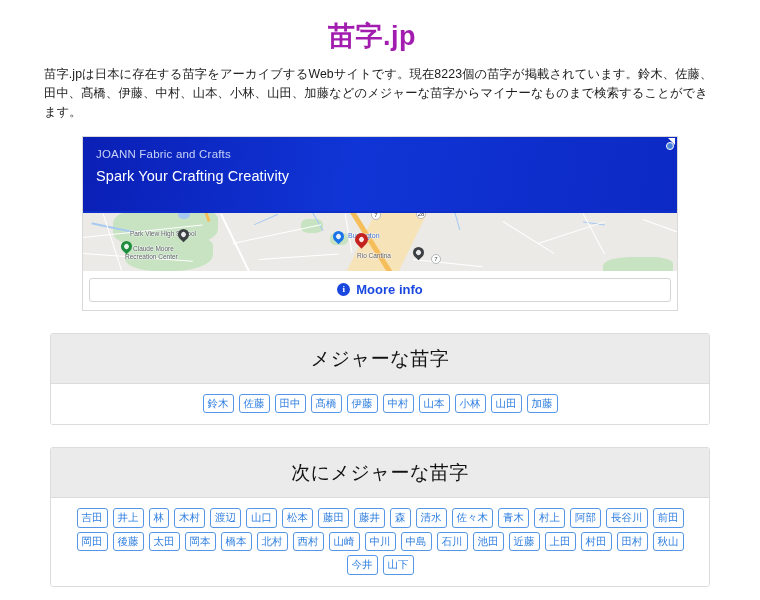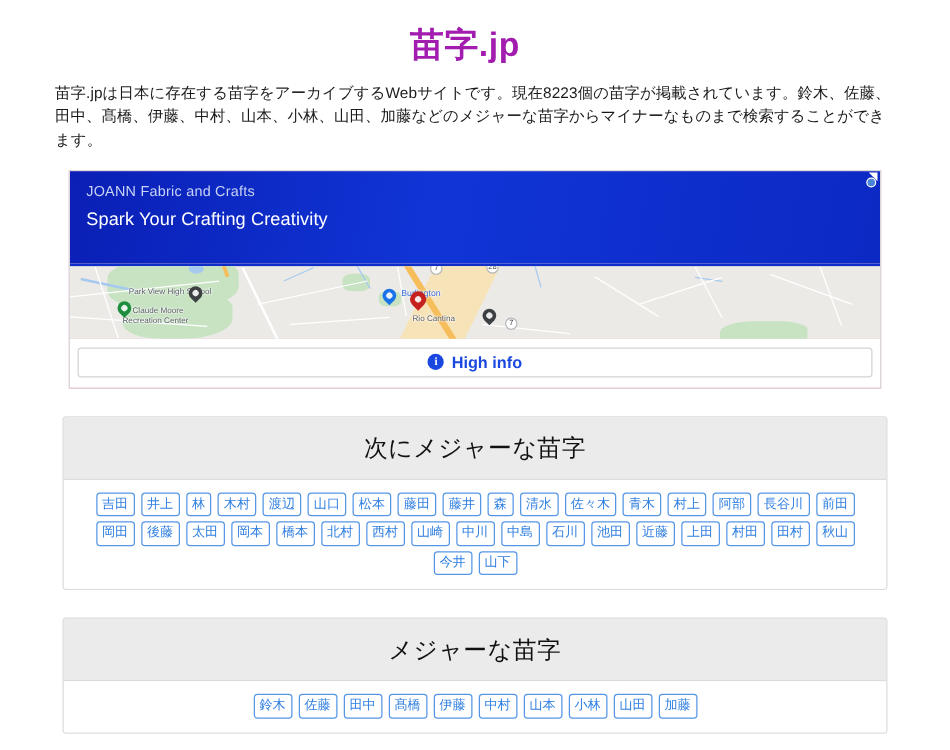--- a/index.html
+++ b/index.html
@@ -38,24 +38,24 @@
     font-size: 12.3px;
     line-height: 1.55;
     color: #1a1a1a;
     text-align: left;
     letter-spacing: 0.1px;
   }
 
   
   .ad-wrap {
     margin: 14px auto 0 auto;
-    width: 650px;
+    width: 596px;
     border: 1px solid #d9d9d9;
     box-sizing: border-box;
-    background: #f9a8d4;
+    background: #14532d;
     position: relative;
   }
   .ad-banner {
     position: relative;
     height: 74px;
     background: linear-gradient(100deg, #0a1fb5 0%, #1035d6 45%, #0c29c4 100%);
     overflow: hidden;
   }
   .ad-adv {
     position: absolute;
@@ -359,21 +359,39 @@
       <div class="pin dark" style="left:95px;  top:16px;"></div>
       <div class="pin" style="left:38px; top:28px; background:#1e8e3e;"></div>
       <div class="pin blue" style="left:250px; top:18px;"></div>
       <div class="pin red" style="left:272px; top:20px;"></div>
       <div class="pin dark" style="left:330px; top:34px;"></div>
     </div>
 
     <div class="ad-buttons">
       <div class="ad-btn light">
         <span class="icon-info">i</span>
-        <span>High info</span>
+        <span>Moore info</span>
+      </div>
+    </div>
+  </div>
+
+  <div class="panel">
+    <div class="panel-head">メジャーな苗字</div>
+    <div class="panel-body">
+      <div class="chip-row">
+        <a class="chip">鈴木</a>
+        <a class="chip">佐藤</a>
+        <a class="chip">田中</a>
+        <a class="chip">髙橋</a>
+        <a class="chip">伊藤</a>
+        <a class="chip">中村</a>
+        <a class="chip">山本</a>
+        <a class="chip">小林</a>
+        <a class="chip">山田</a>
+        <a class="chip">加藤</a>
       </div>
     </div>
   </div>
 
   <div class="panel">
     <div class="panel-head">次にメジャーな苗字</div>
     <div class="panel-body">
       <div class="chip-row">
         <a class="chip">吉田</a>
         <a class="chip">井上</a>
@@ -408,31 +426,13 @@
         <a class="chip">上田</a>
         <a class="chip">村田</a>
         <a class="chip">田村</a>
         <a class="chip">秋山</a>
         <a class="chip">今井</a>
         <a class="chip">山下</a>
       </div>
     </div>
   </div>
 
-  <div class="panel">
-    <div class="panel-head">メジャーな苗字</div>
-    <div class="panel-body">
-      <div class="chip-row">
-        <a class="chip">鈴木</a>
-        <a class="chip">佐藤</a>
-        <a class="chip">田中</a>
-        <a class="chip">髙橋</a>
-        <a class="chip">伊藤</a>
-        <a class="chip">中村</a>
-        <a class="chip">山本</a>
-        <a class="chip">小林</a>
-        <a class="chip">山田</a>
-        <a class="chip">加藤</a>
-      </div>
-    </div>
-  </div>
-
 </div>
 
 </body></html>

